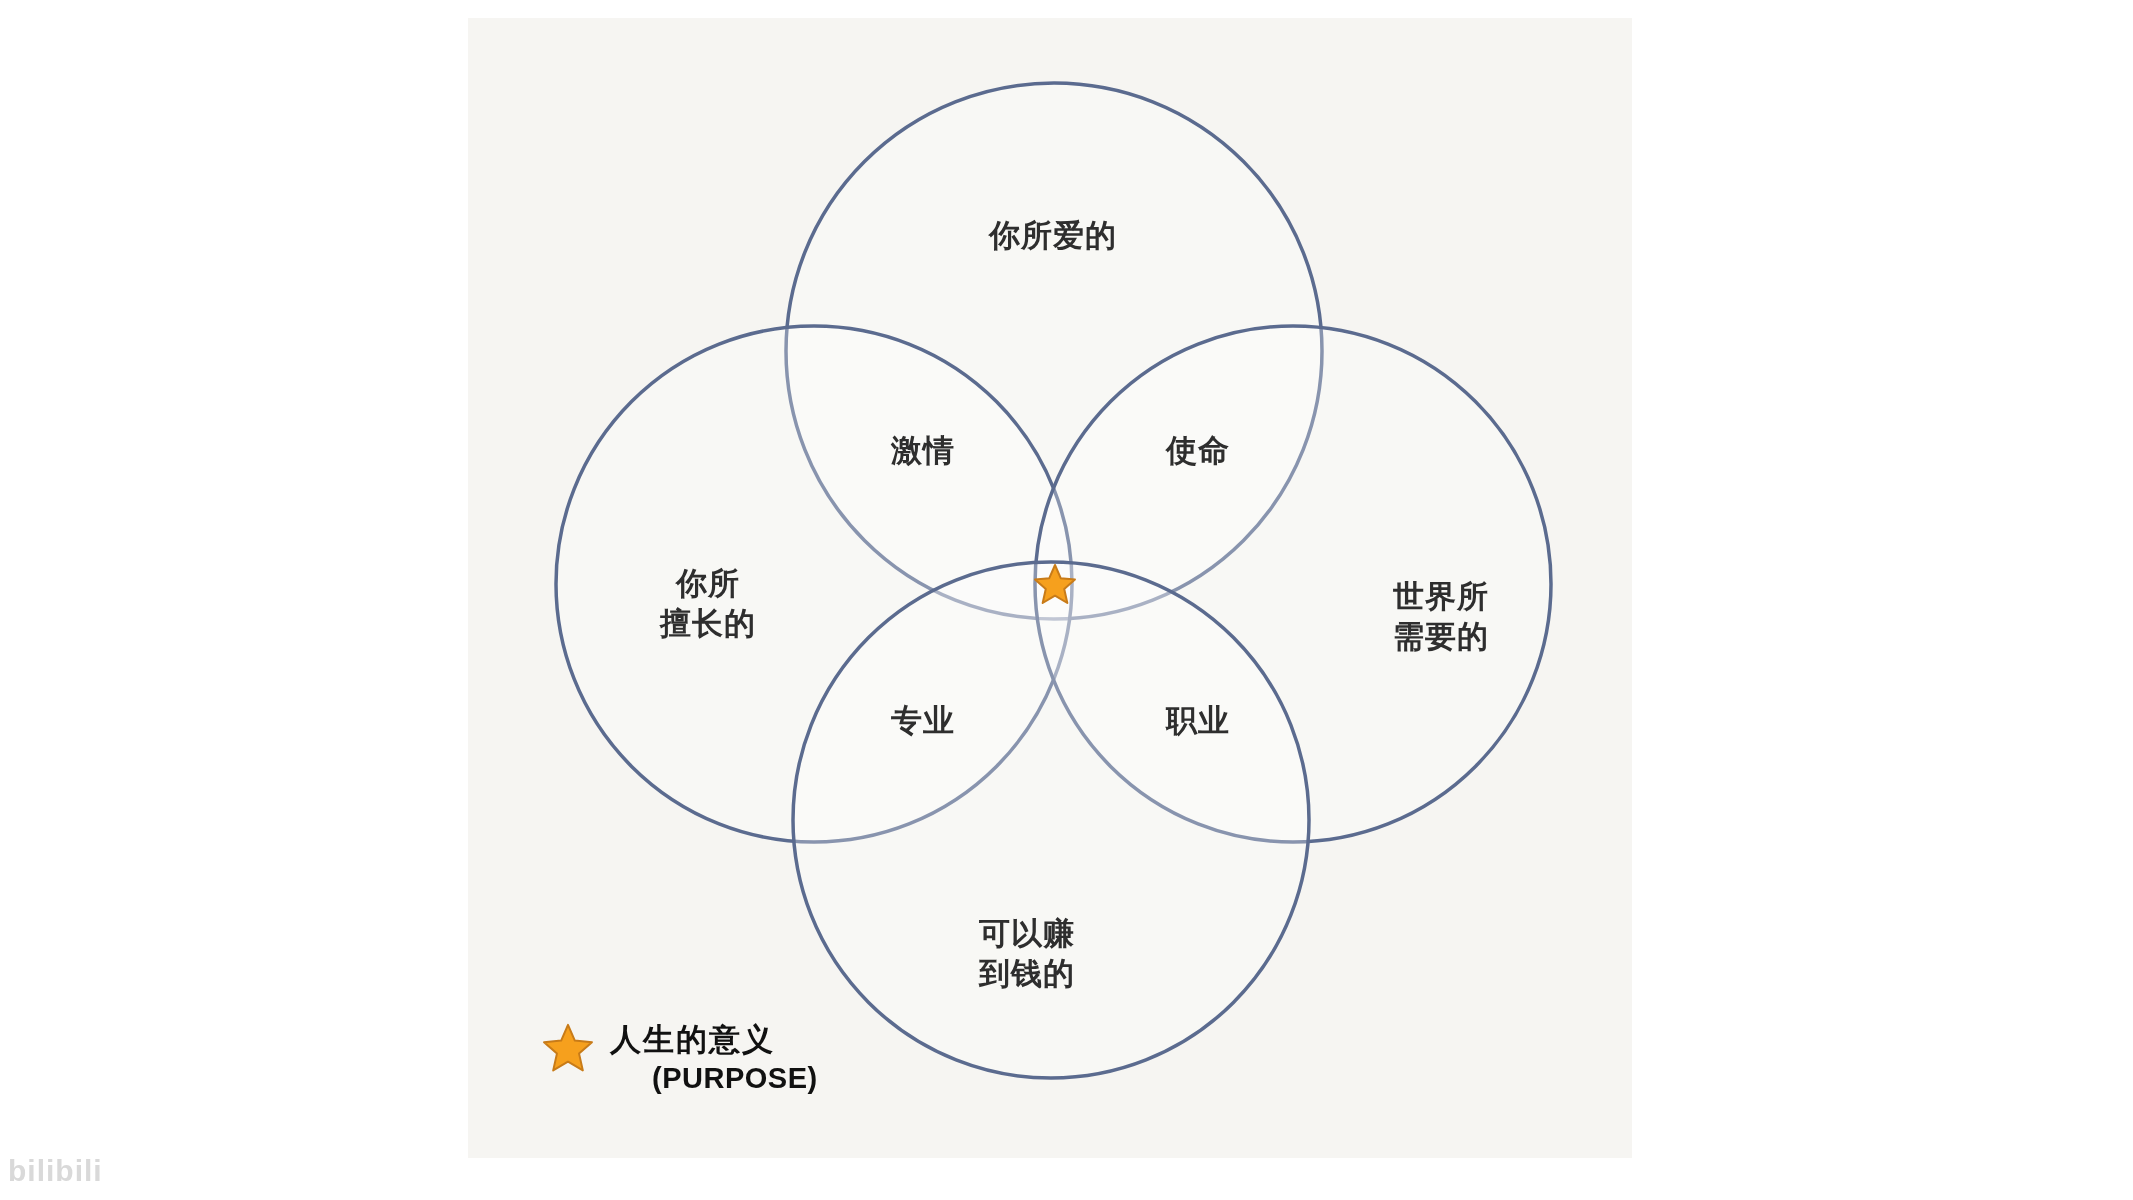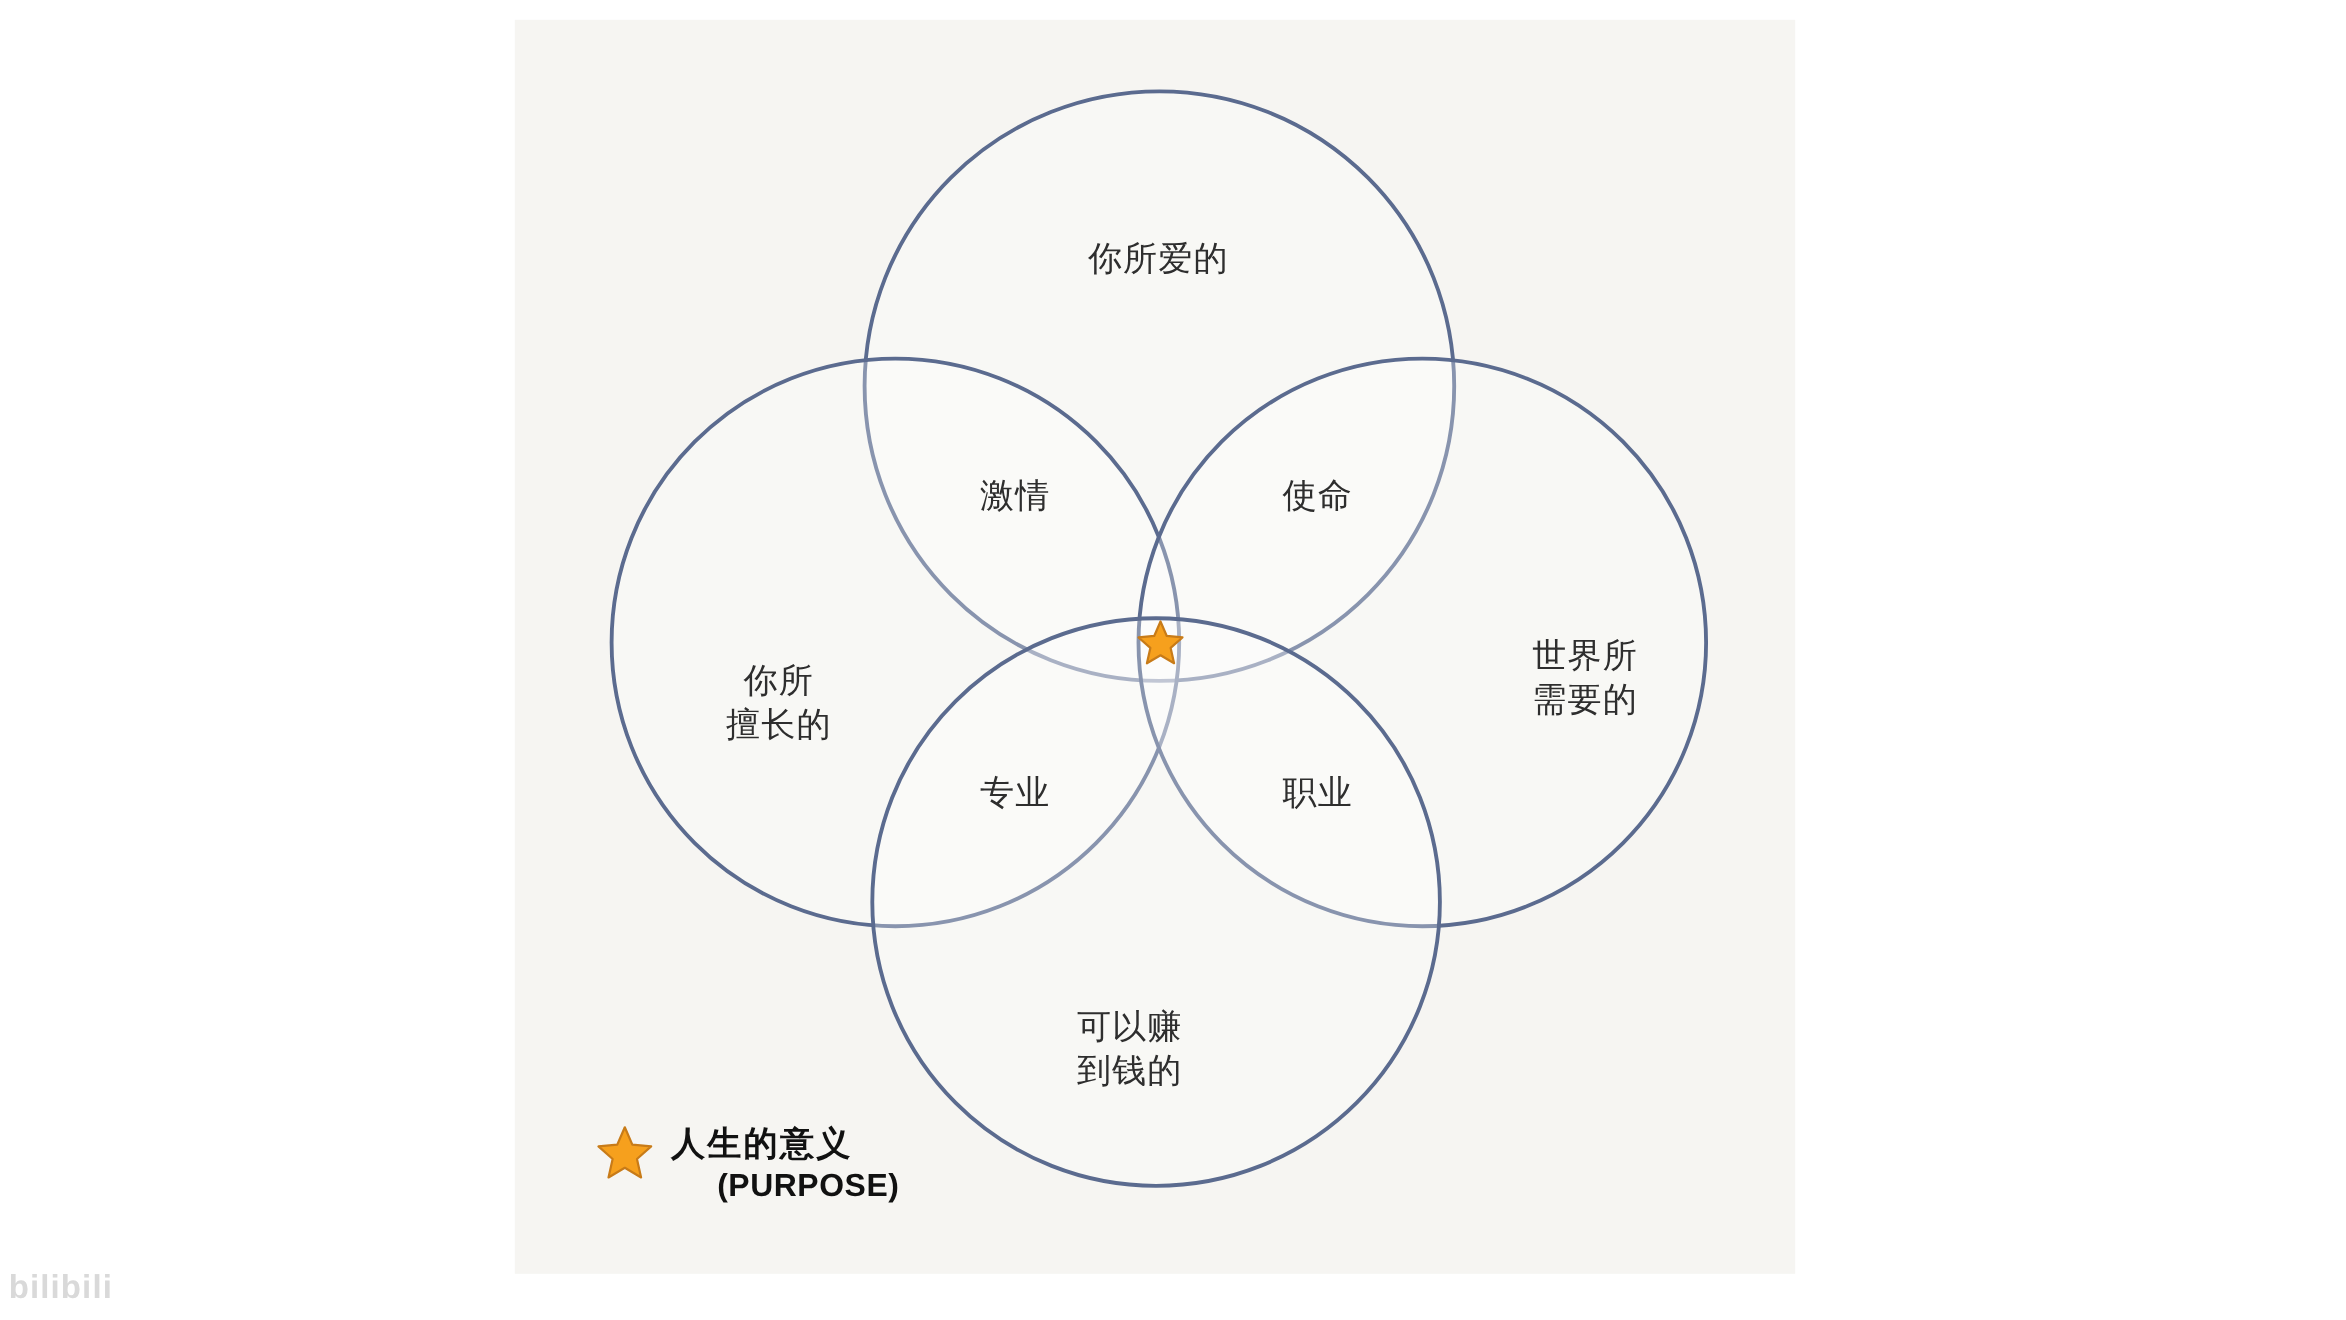--- a/index.html
+++ b/index.html
@@ -48,30 +48,30 @@
     fill:var(--star-fill);
     stroke:var(--star-stroke);
     stroke-width:2;
     stroke-linejoin:round;
   }
   .label{
     position:absolute;
     transform:translate(-50%,-50%);
     color:var(--text-color);
     font-size:31px;
-    font-weight:400;
+    font-weight:700;
     letter-spacing:1px;
     text-align:center;
     white-space:pre-line;
     line-height:1.3;
   }
   .label-love{left:585px;top:218px;}
   .label-passion{left:455px;top:433px;}
   .label-mission{left:730px;top:433px;}
-  .label-goodat{left:240px;top:586px;margin-top:35px;}
+  .label-goodat{left:240px;top:586px;}
   .label-worldneeds{left:973px;top:583px;margin-top:16px;}
   .label-profession{left:455px;top:703px;}
   .label-vocation{left:730px;top:703px;}
   .label-paidfor{left:559px;top:936px;}
   .legend{
     position:absolute;
     left:72px;
     top:1002px;
     display:flex;
     align-items:flex-start;

